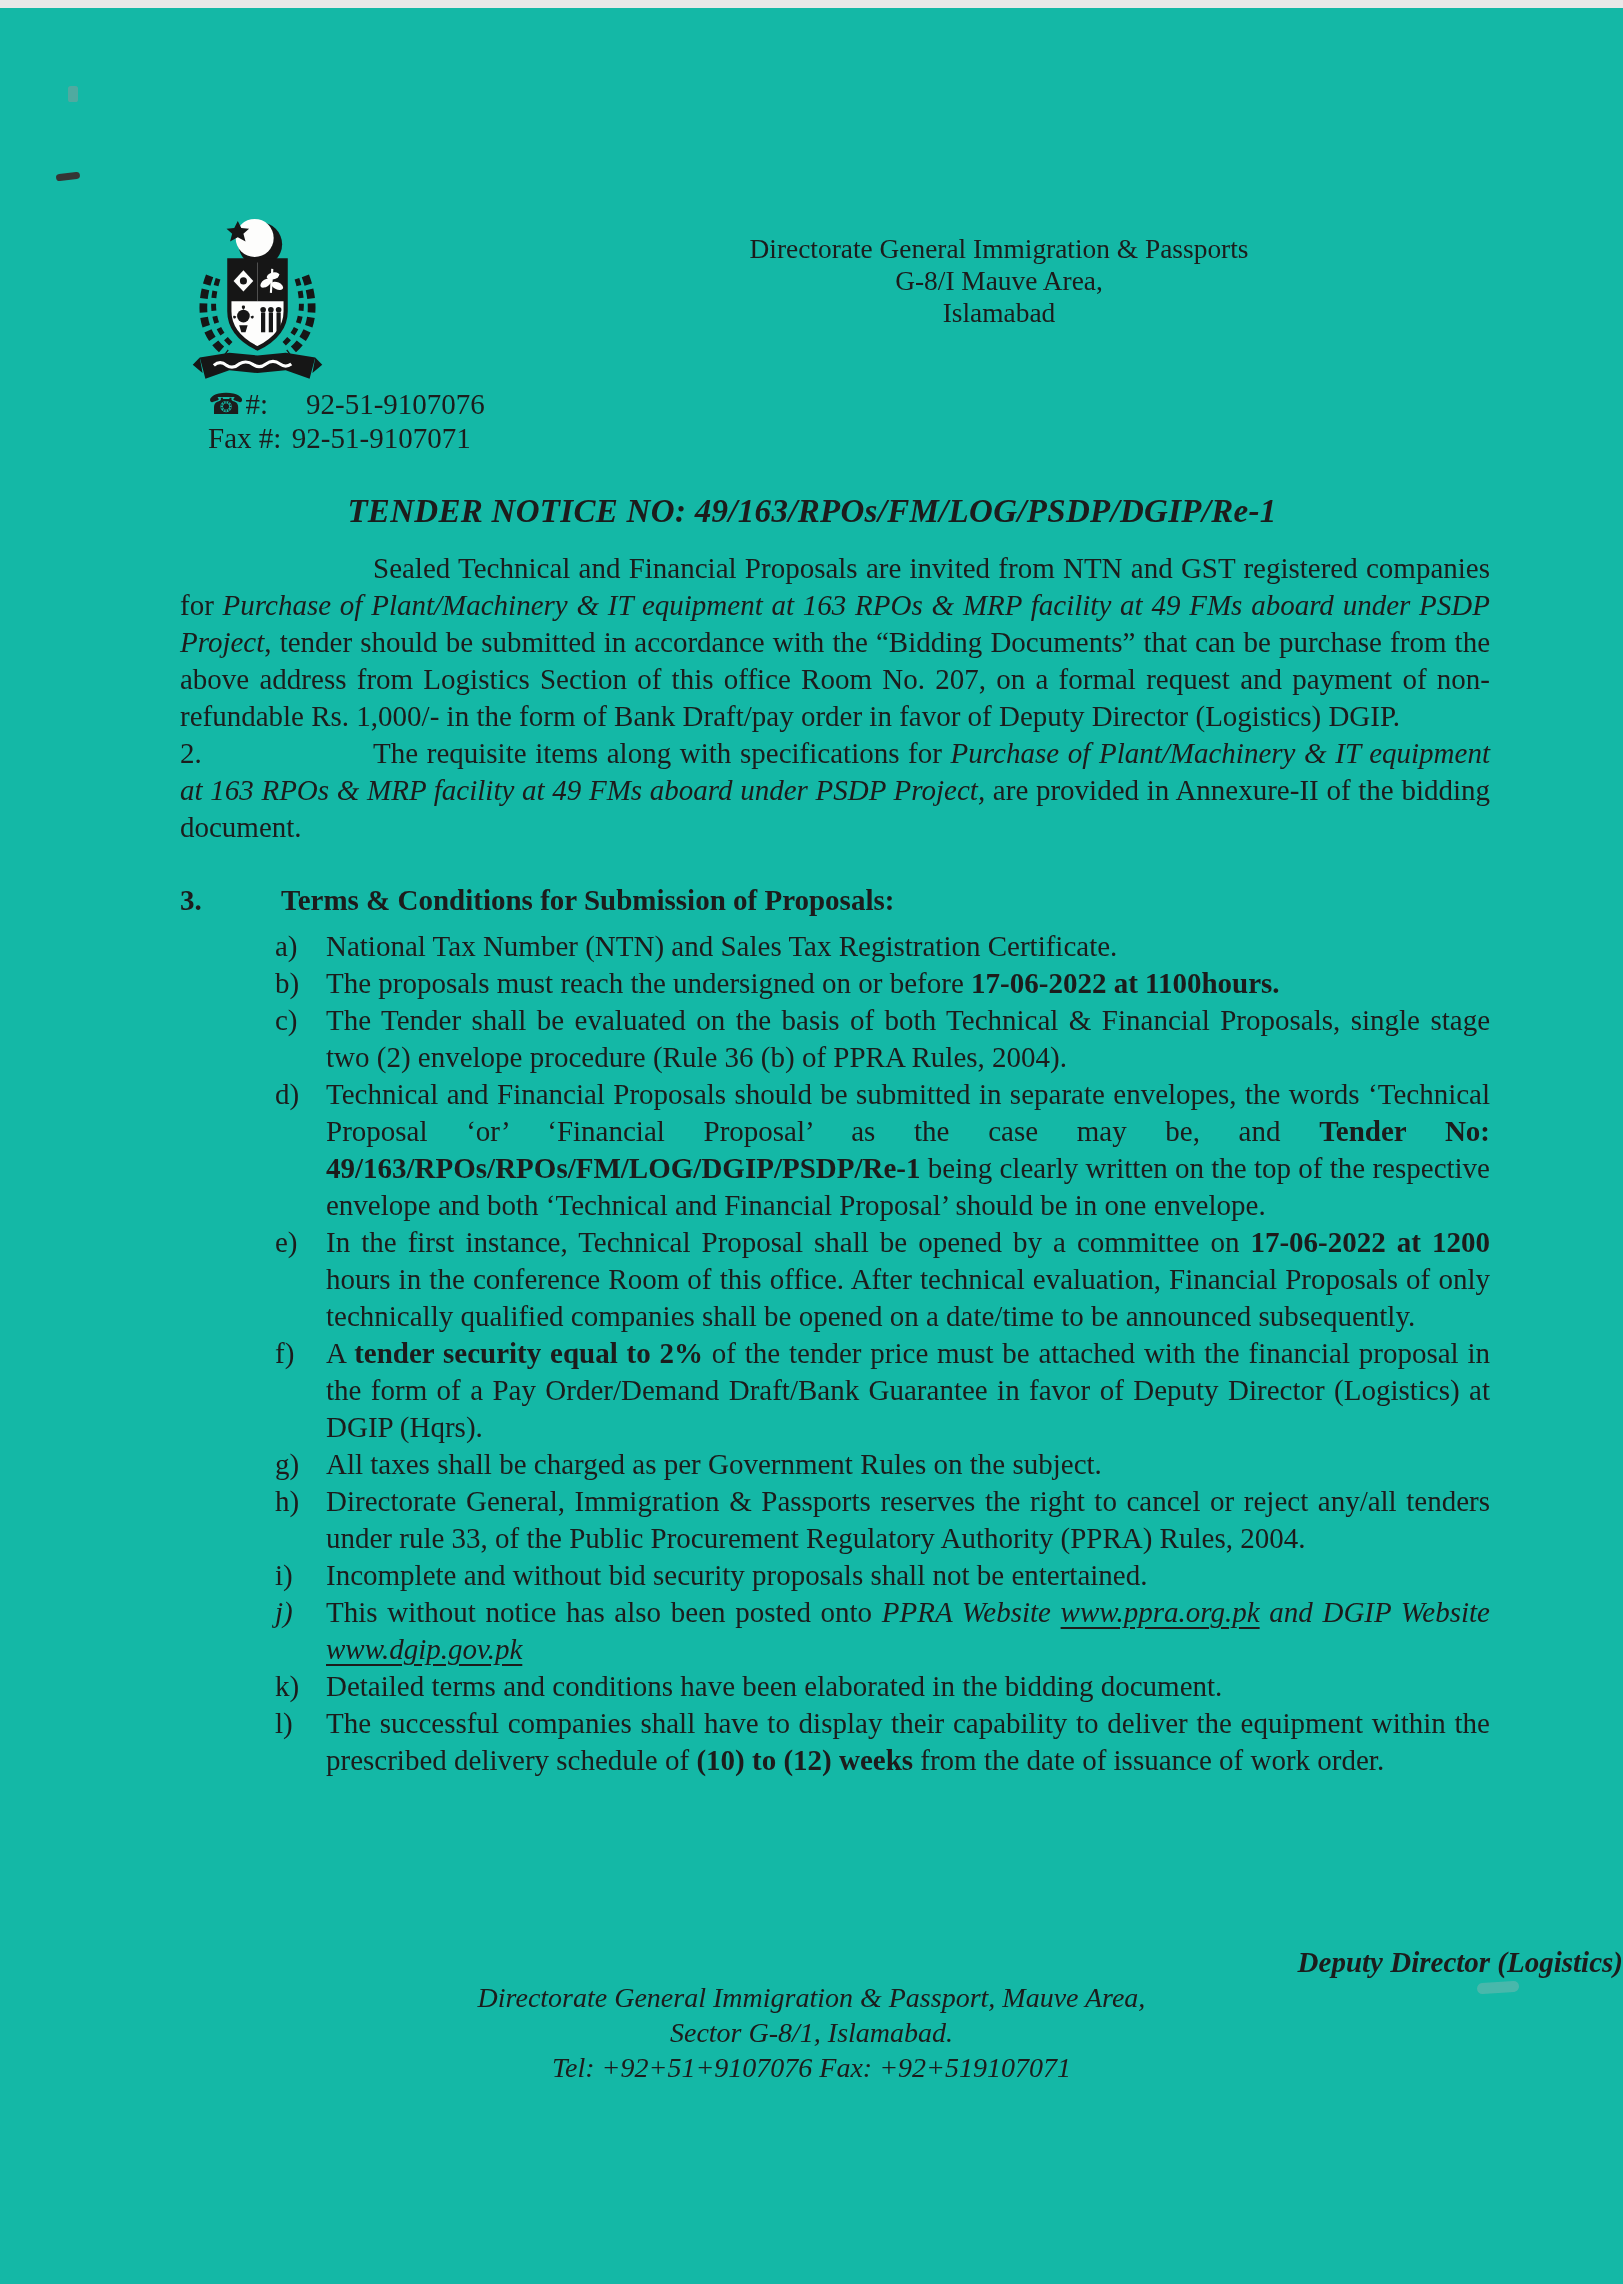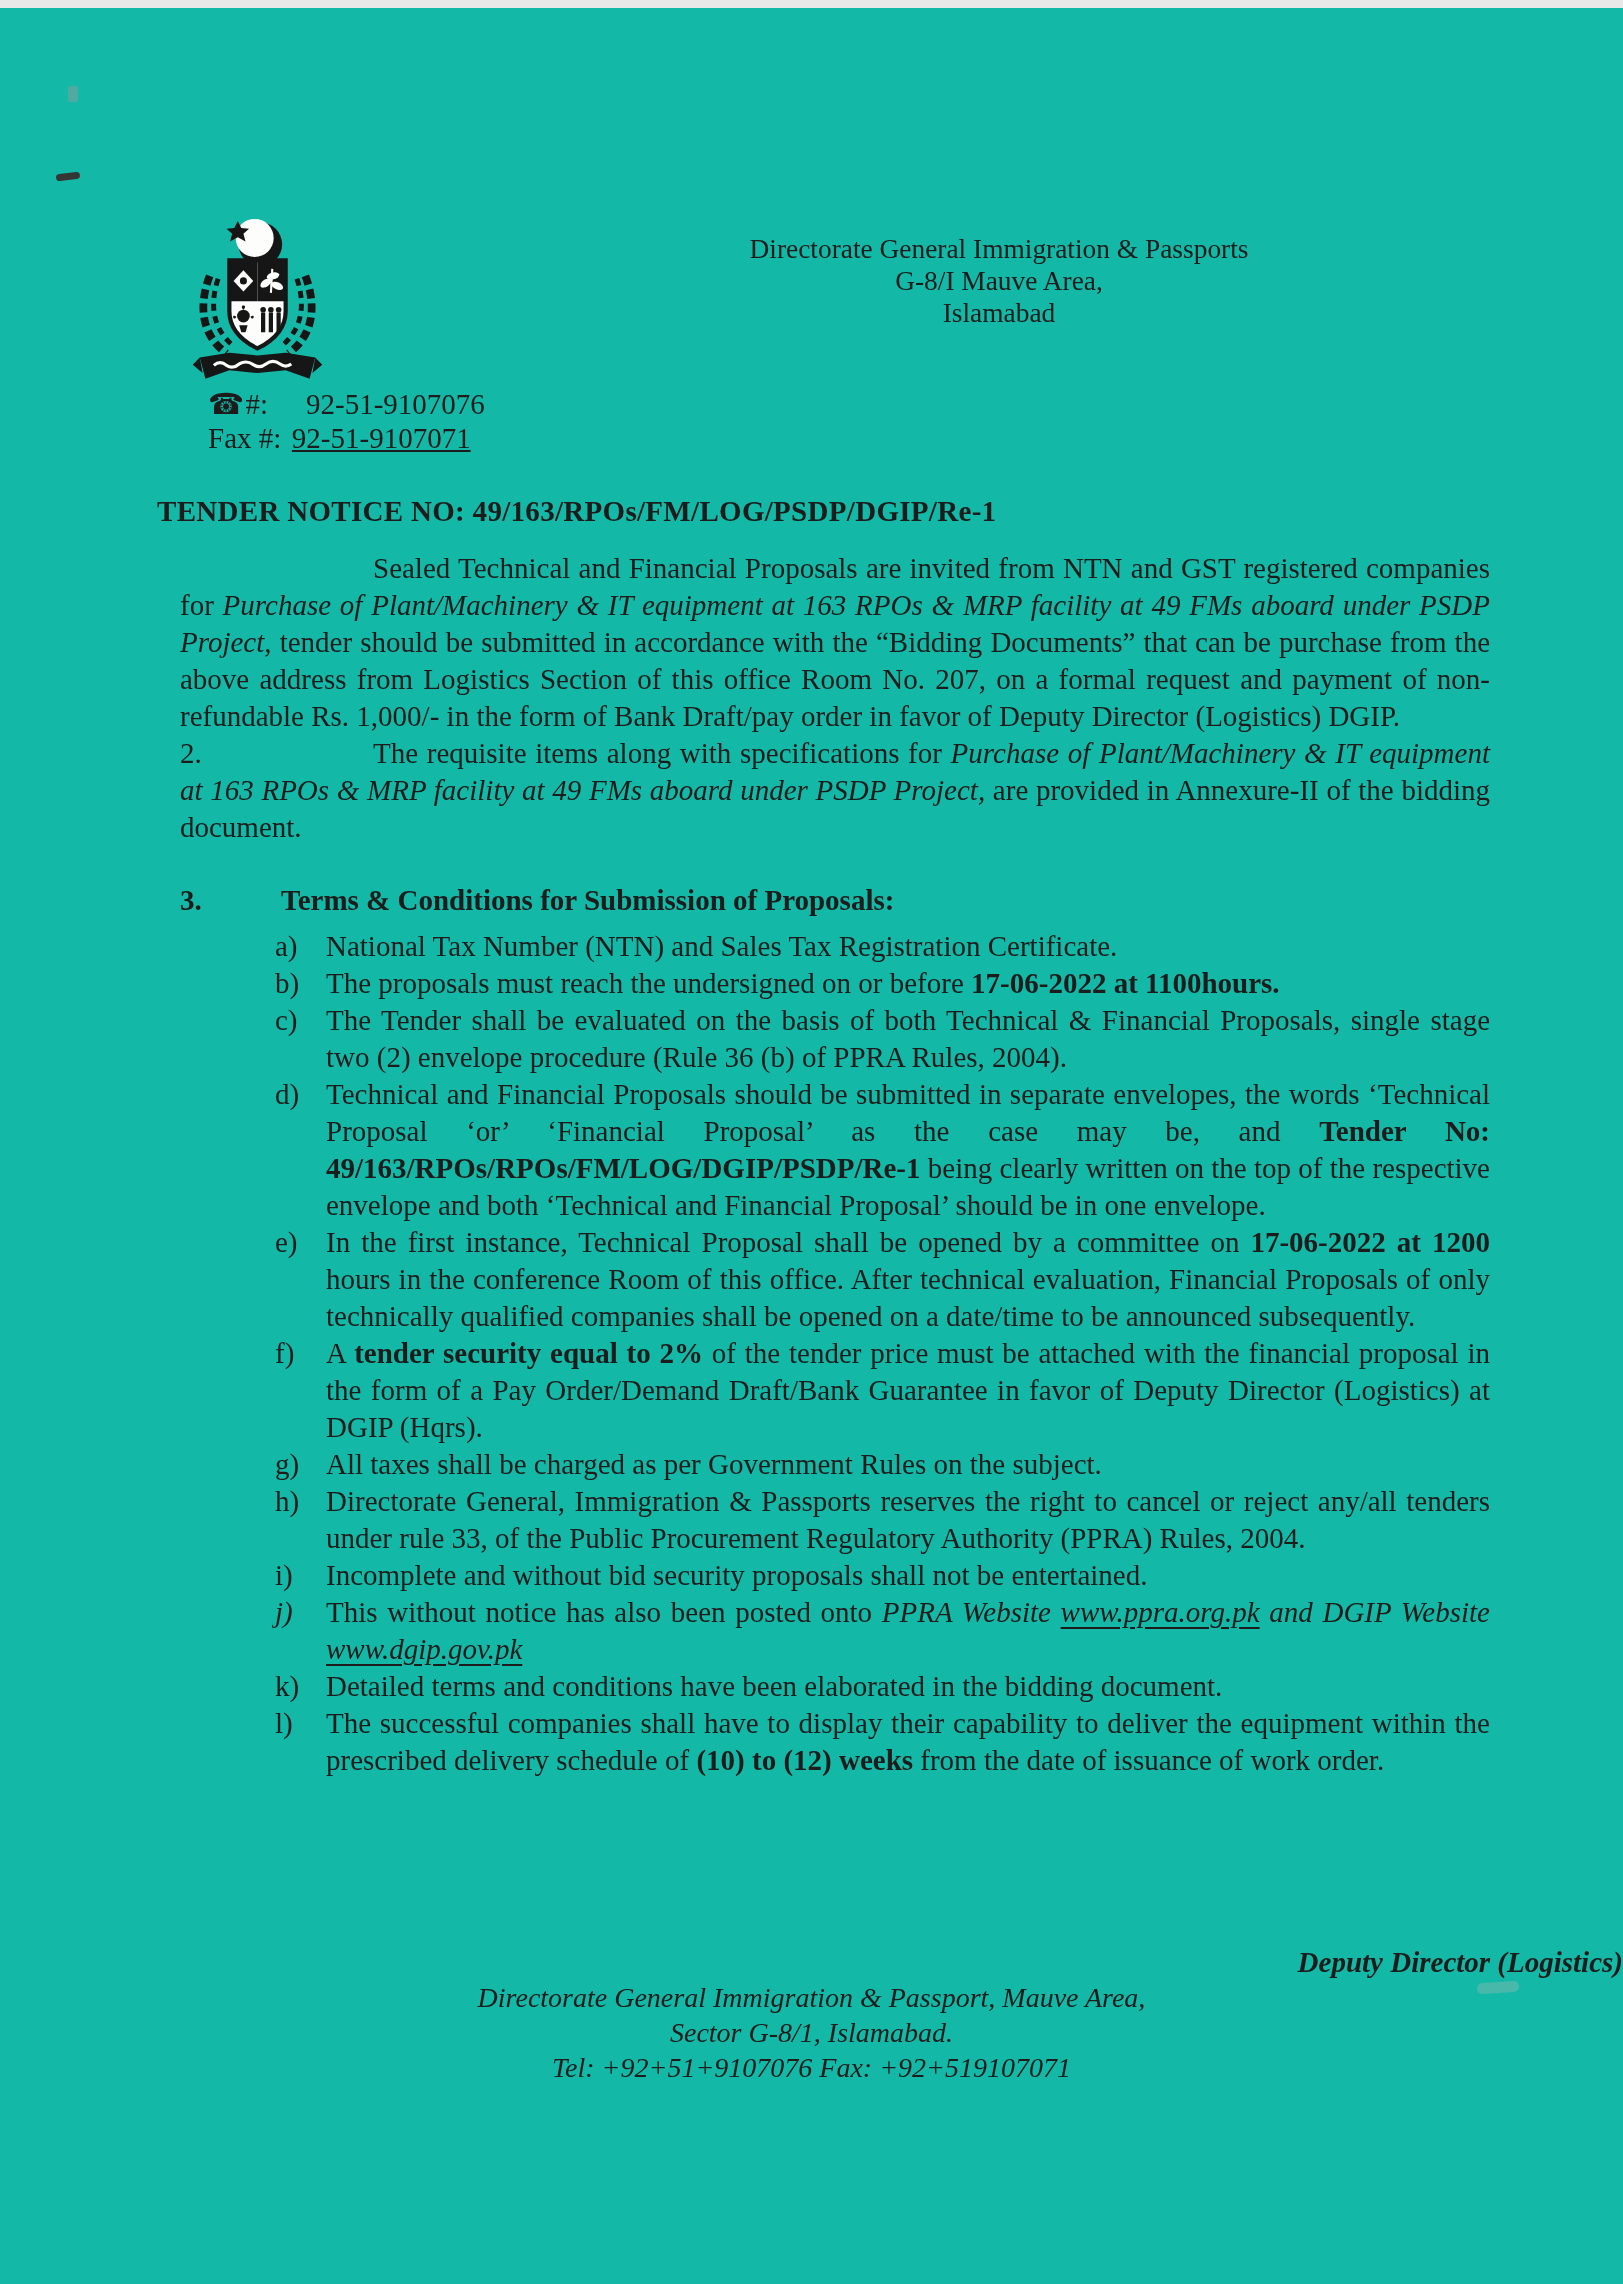--- a/index.html
+++ b/index.html
@@ -21,29 +21,30 @@
   .logo{position:absolute;left:187px;top:206px;width:141px;height:176px;}
   .logo svg{width:100%;height:100%;}
 
   .header-address{
     position:absolute;left:640px;top:225px;width:718px;
     text-align:center;font-size:27.4px;line-height:32px;
   }
   .contact{position:absolute;left:208px;top:379px;font-size:29px;line-height:34px;}
   .tel-icon{font-family:"DejaVu Sans", sans-serif;font-size:29px;margin-right:1.3px;}
   .tel-num{margin-left:38px;}
-  .fax-num{margin-left:10.5px;text-decoration:underline;}
+  .fax-num{margin-left:10.5px;}
 
   .content{
     position:absolute;left:180px;top:485px;width:1310px;
     font-size:29px;line-height:37px;
   }
   .title{
     position:relative;left:-23px;
-    font-size:29px;font-weight:bold;
+    text-align:center;
+    font-size:33px;font-weight:bold;font-style:italic;
     letter-spacing:0.3px;
   }
   .para{margin:0;text-align:justify;}
   .para-1{margin-top:19.6px;text-indent:193px;}
   .para-2{position:relative;margin-top:0;text-indent:193px;}
   .p-num{position:absolute;left:0;top:0;text-indent:0;}
 
   .h3{margin-top:36px;font-weight:bold;}
   .h3-num{display:inline-block;width:101px;}
 

